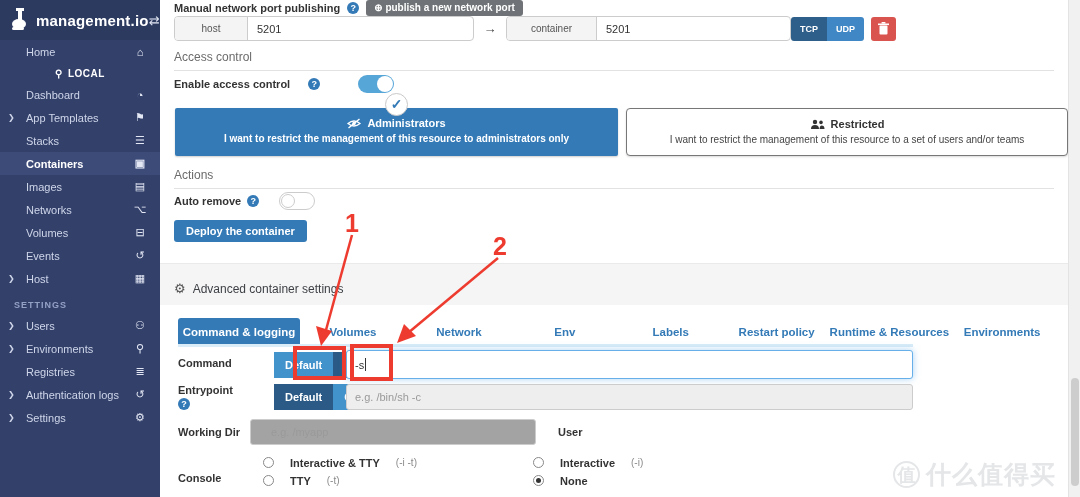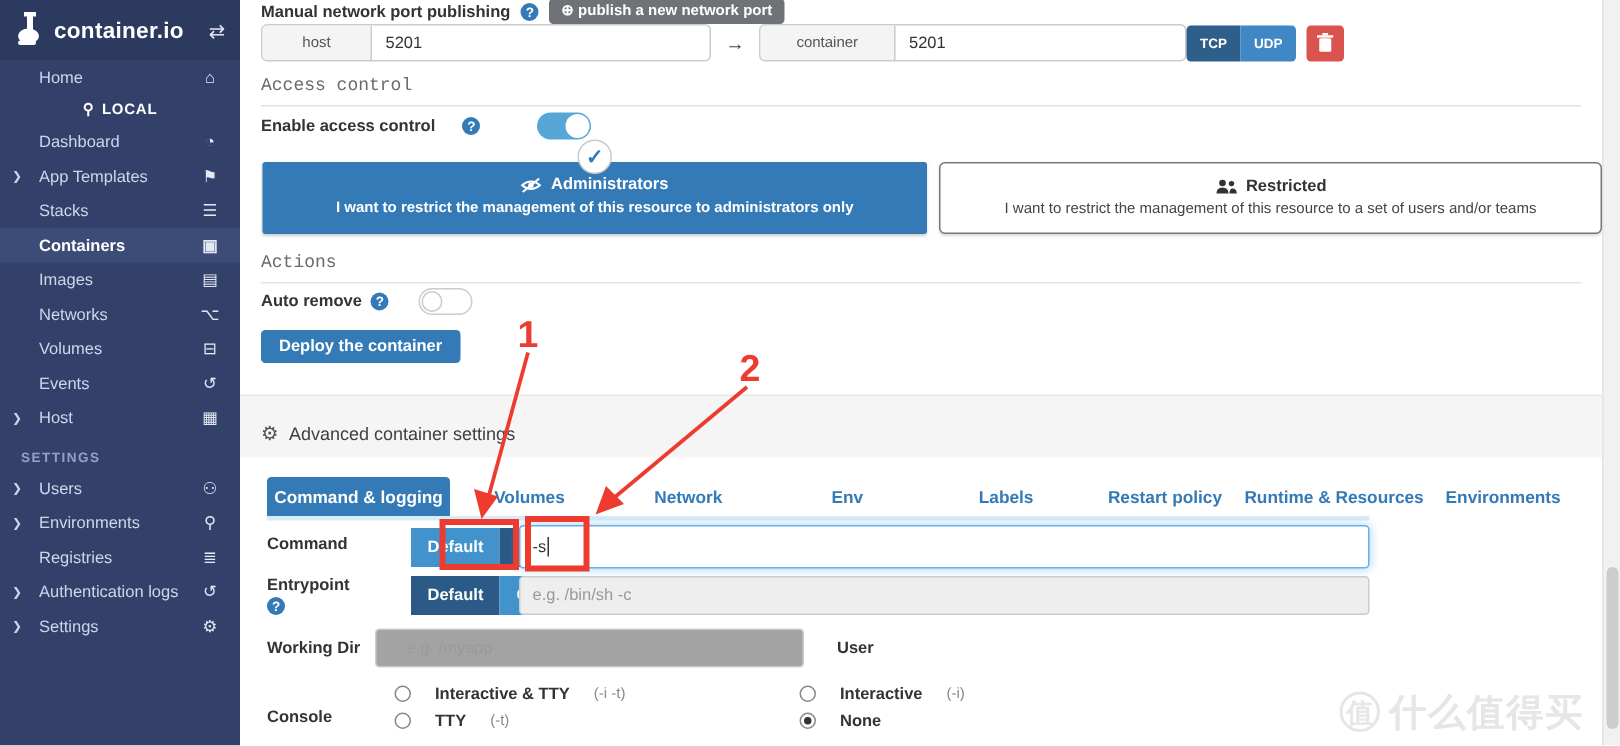--- a/index.html
+++ b/index.html
@@ -45,21 +45,21 @@
   #grp-host { width:300px; } #grp-host .ilabel { width:73px; } #grp-host .ival { flex:1; }
   #grp-container { width:285px; } #grp-container .ilabel { width:90px; } #grp-container .ival { flex:1; }
   #port-arrow { width:32px; text-align:center; color:#444; font-size:13px; }
   .proto-btn { height:24px; font-size:9px; font-weight:bold; color:#fff; border:none; padding:0 9px; cursor:pointer; }
   #btn-tcp { background:#2e5f8a; border-radius:3px 0 0 3px; }
   #btn-udp { background:#3f87c5; border-radius:0 3px 3px 0; }
   #btn-trash { width:25px; height:24px; margin-left:7px; background:#d9534f; border:none; border-radius:3px;
     display:flex; align-items:center; justify-content:center; cursor:pointer; }
 
   .section-title { left:14px; width:880px; color:#6b6b6b; font-size:12px; padding-bottom:6px;
-    border-bottom:1px solid #e2e2e2;font-family:Liberation Mono, monospace; }
+    border-bottom:1px solid #e2e2e2; }
 
   
   #enable-row { left:14px; top:75px; display:flex; align-items:center; gap:18px; }
   .form-label { font-size:11px; font-weight:bold; color:#333; }
   .toggle { width:36px; height:18px; border-radius:10px; position:relative; cursor:pointer; flex:none; }
   .toggle.on { background:#57a6d8; margin-left:20px; }
   .toggle.on .knob { position:absolute; right:1px; top:1px; width:16px; height:16px; border-radius:50%; background:#fff; }
   .toggle.off { background:#fff; border:1px solid #ccc; margin-left:14px; }
   .toggle.off .knob { position:absolute; left:1px; top:1px; width:14px; height:14px; border-radius:50%;
     background:#fff; border:1px solid #ccc; }
@@ -152,21 +152,21 @@
 <div id="stage">
 
   <div id="sidebar">
     <div id="sb-head">
       <svg id="sb-logo-ic" viewBox="0 0 20 24">
         <rect x="8" y="2" width="4" height="10" fill="#fff"></rect>
         <rect x="6" y="0" width="8" height="3" fill="#fff"></rect>
         <ellipse cx="9" cy="16" rx="7" ry="5" fill="#fff"></ellipse>
         <rect x="2" y="19" width="12" height="3" rx="1.5" fill="#fff"></rect>
       </svg>
-      <span id="sb-logo-text">container.io</span>
+      <span id="sb-logo-text">management.io</span>
       <span id="sb-collapse">⇄</span>
     </div>
     <div id="sb-items">
         <div class="sb-item">
           <span class="sb-label">Home</span>
           <span class="sb-icon">⌂</span>
         </div>
         <div class="sb-header-local"><span class="plug">⚲</span>LOCAL</div>
         <div class="sb-item">
           <span class="sb-label">Dashboard</span>

